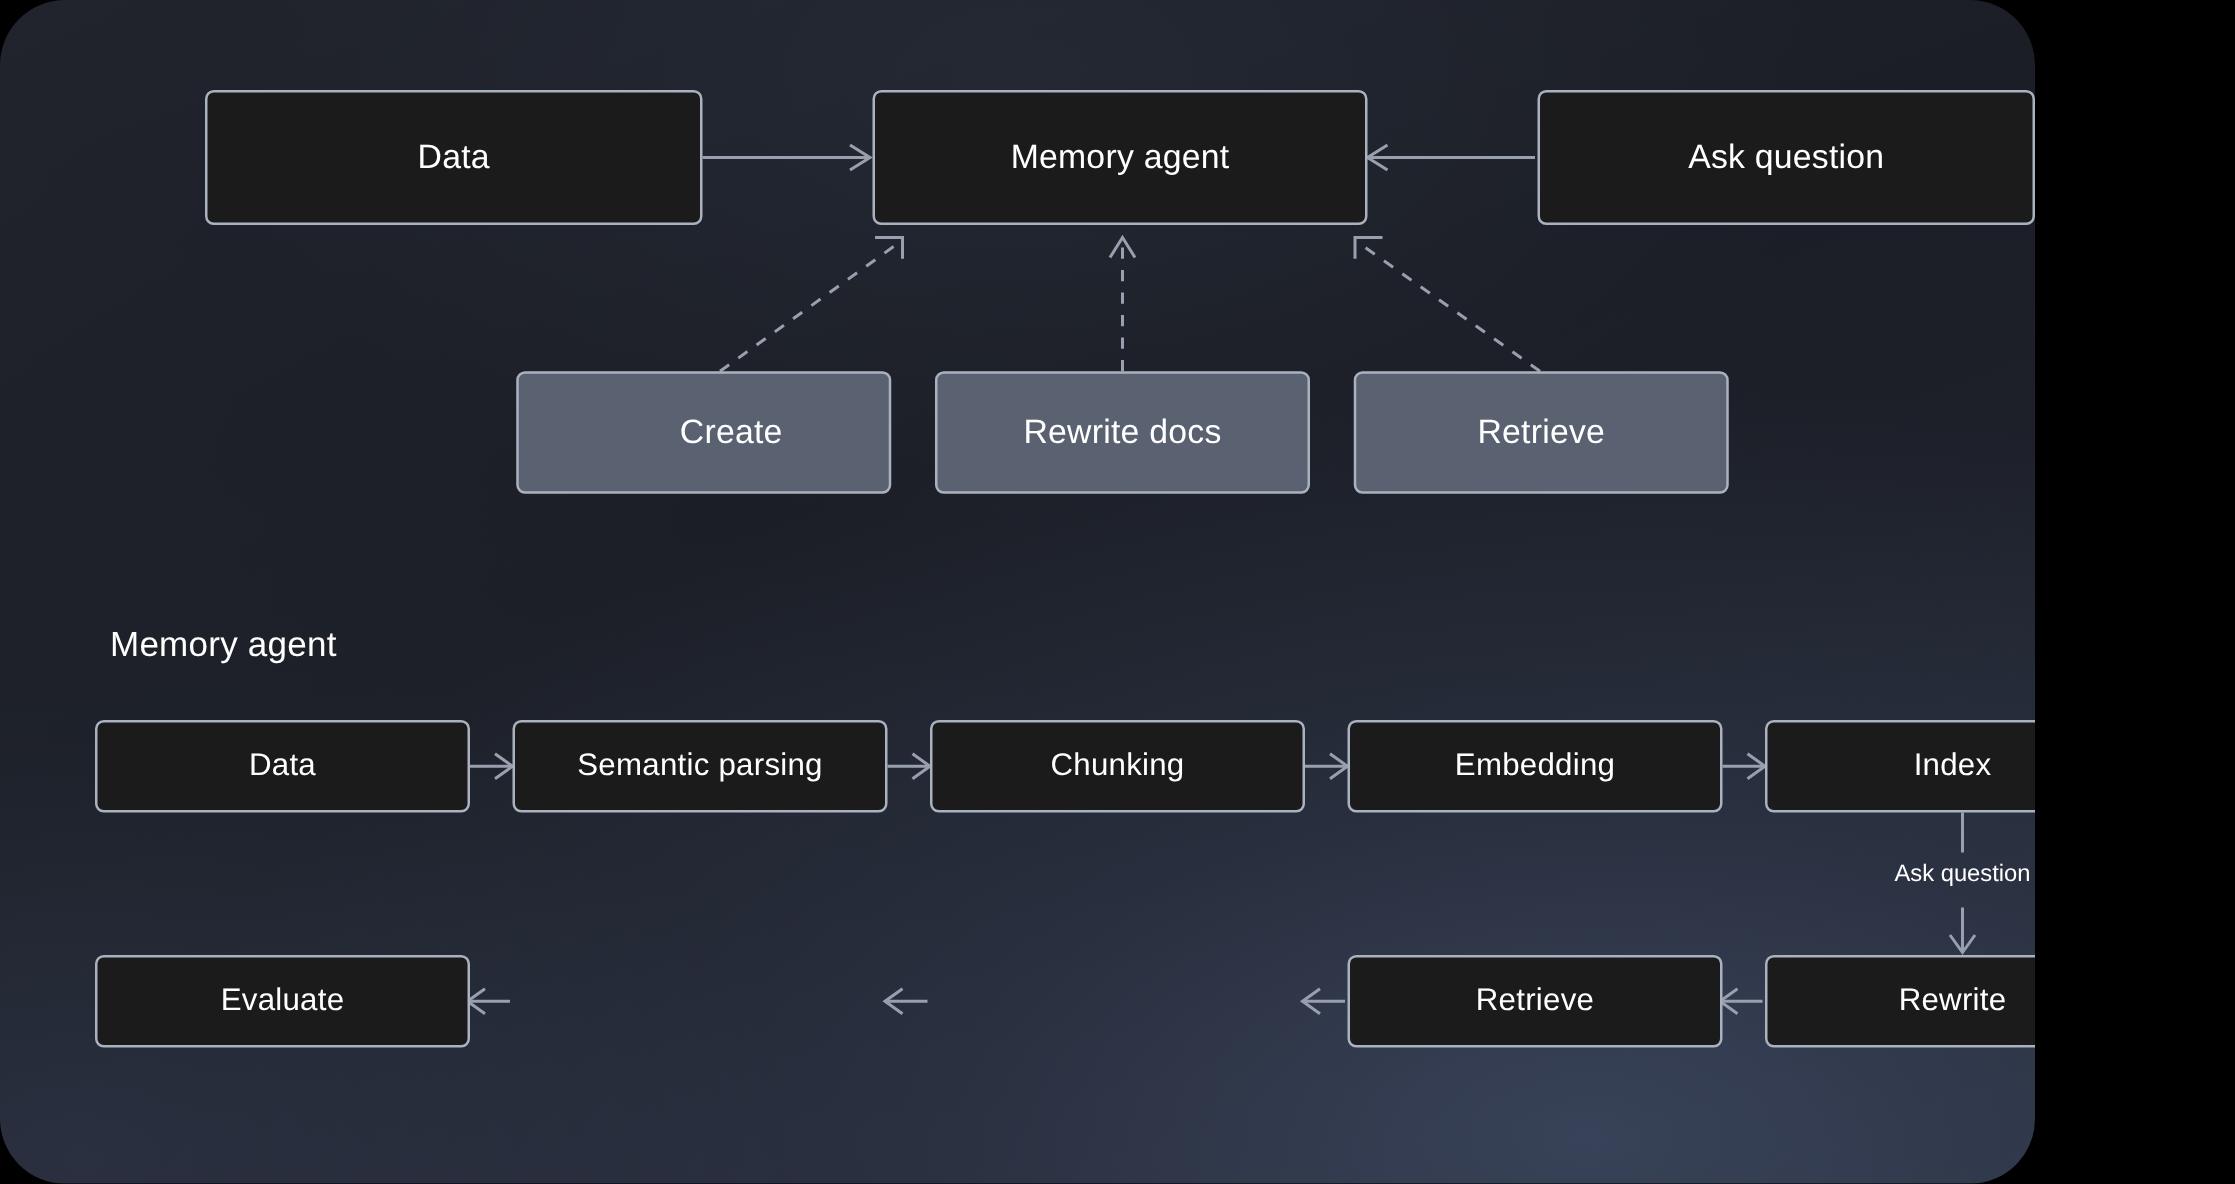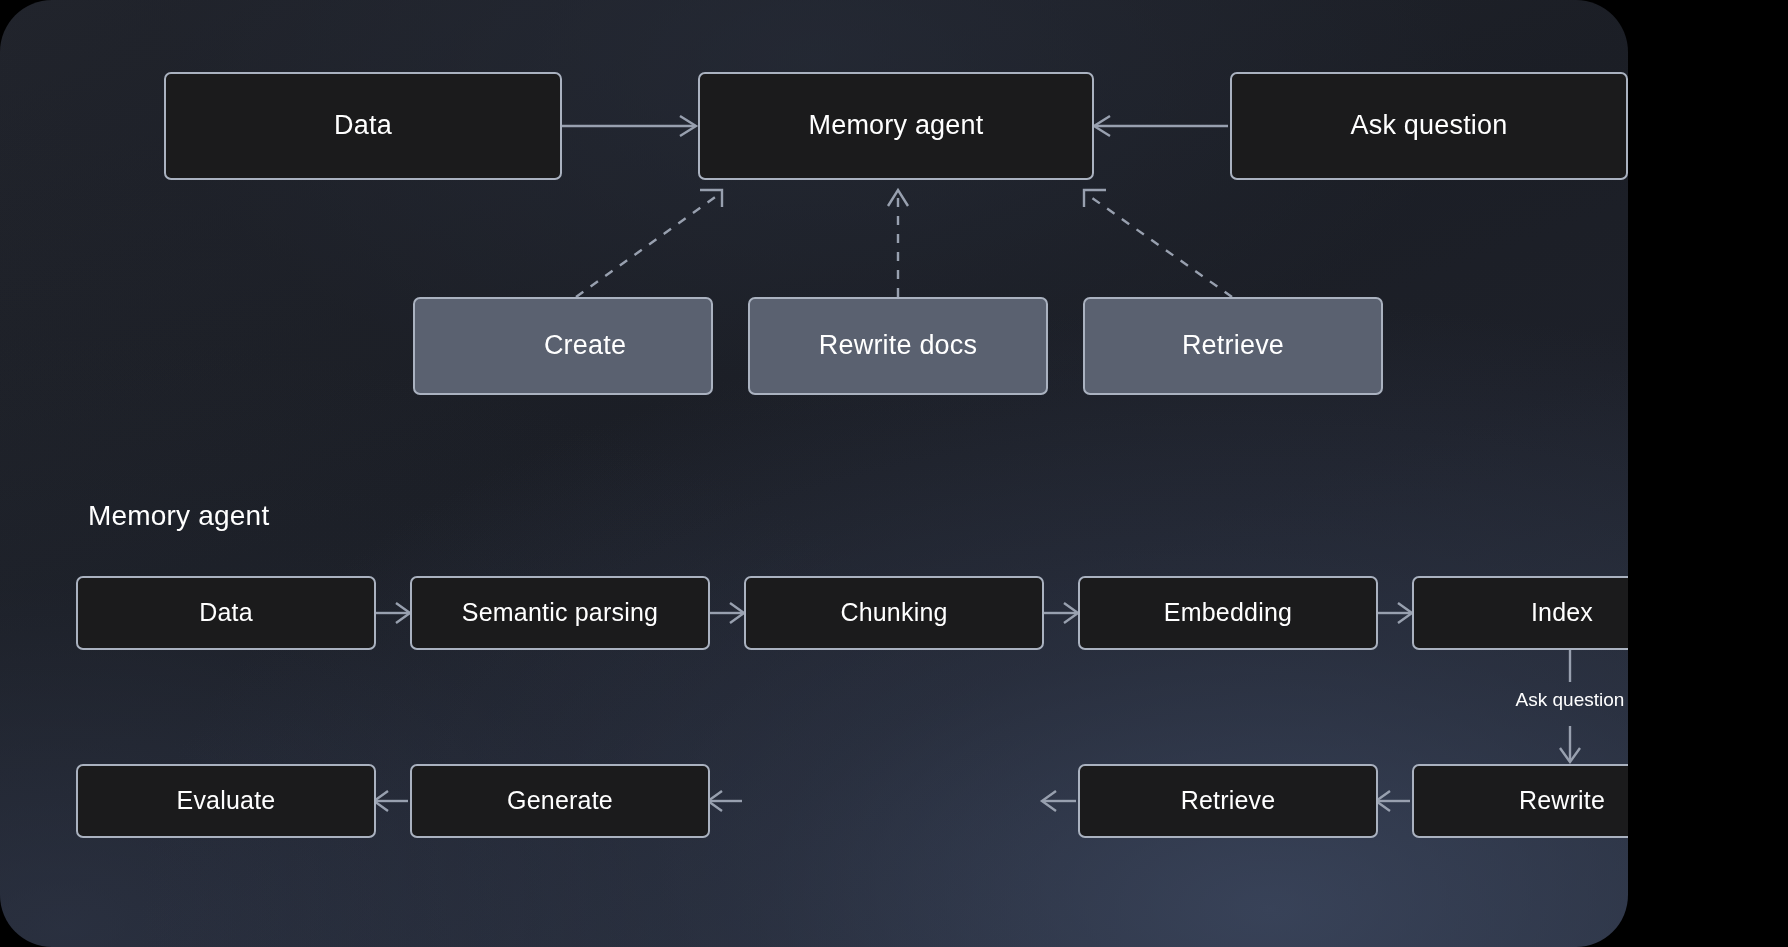--- a/index.html
+++ b/index.html
@@ -191,20 +191,19 @@
   <div class="node small" style="left:744px; top:576px; width:300px; height:74px;">Chunking</div>
 
   <div class="node small" style="left:1078px; top:576px; width:300px; height:74px;">Embedding</div>
 
   <div class="node small" style="left:1412px; top:576px; width:300px; height:74px;">Index</div>
 
   <div class="edge-label" style="left:1420px; top:689px; width:300px;">Ask question</div>
 
   <div class="node small" style="left:76px; top:764px; width:300px; height:74px;">Evaluate</div>
 
-  <div class="node small" style="left:410px; top:764px; width:300px; height:74px;">Generate</div>
 
 
   <div class="node small" style="left:1078px; top:764px; width:300px; height:74px;">Retrieve</div>
 
   <div class="node small" style="left:1412px; top:764px; width:300px; height:74px;">Rewrite</div>
 
 </div>
 
 </body></html>

